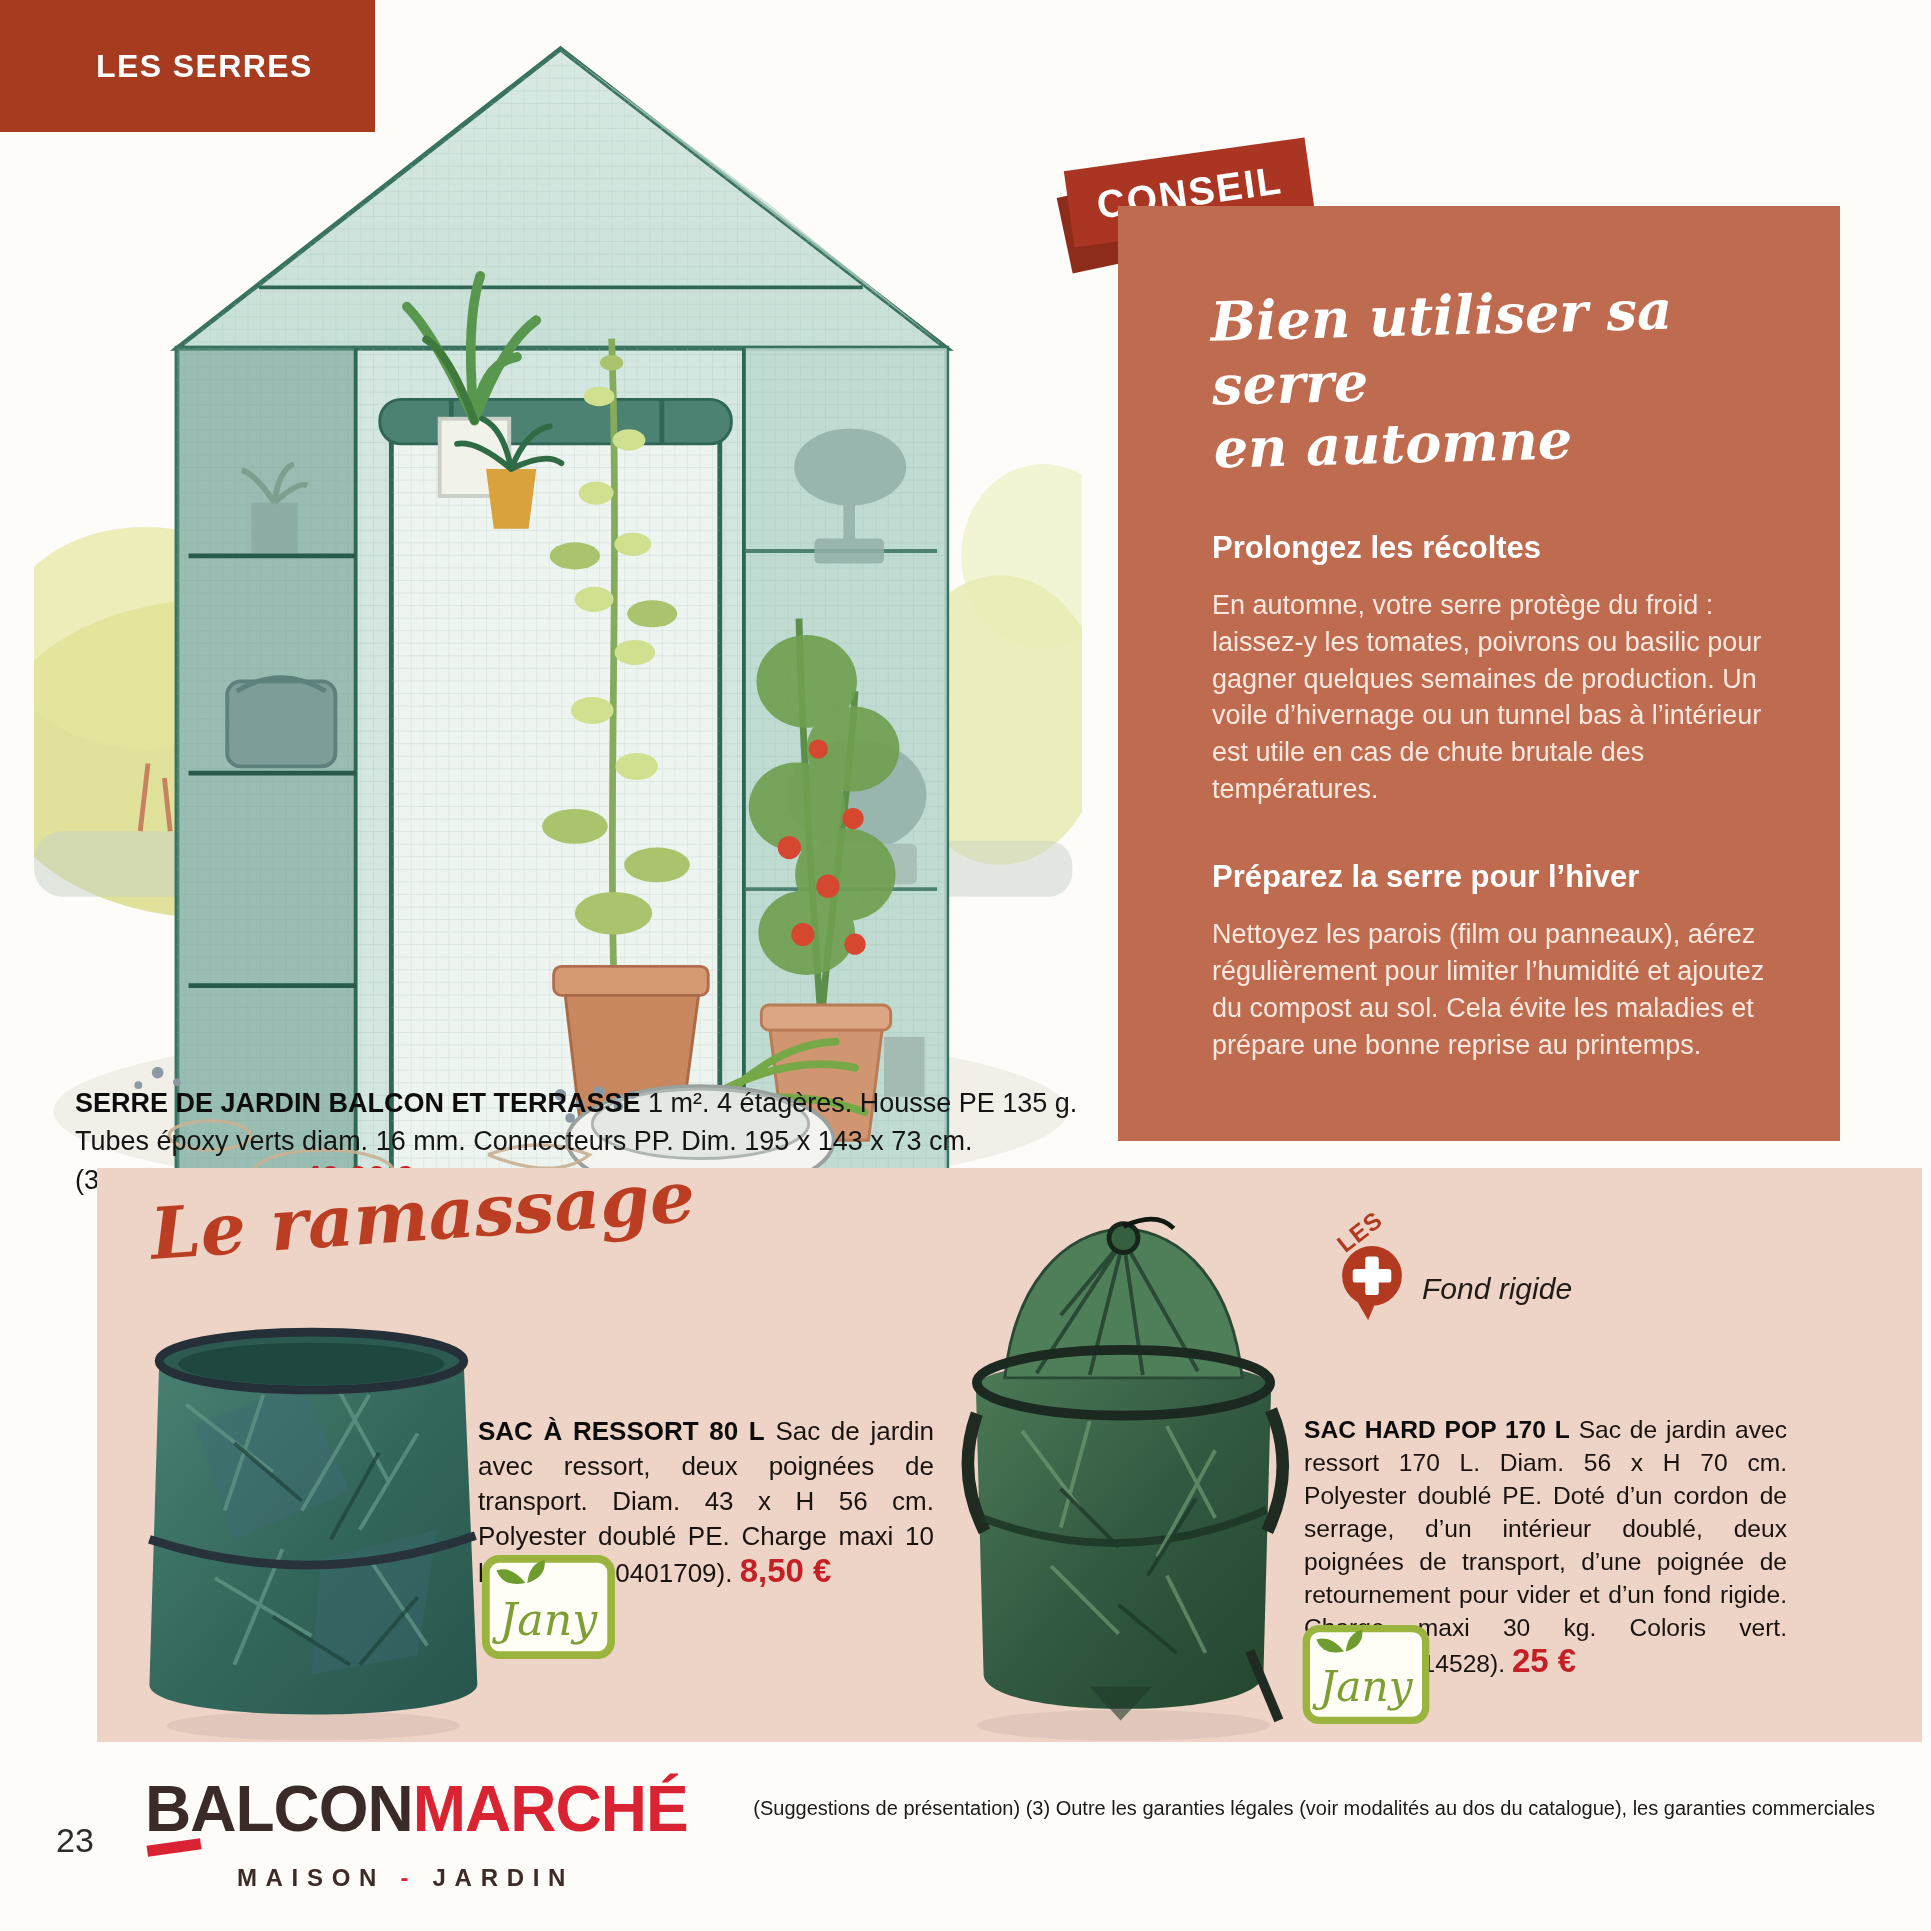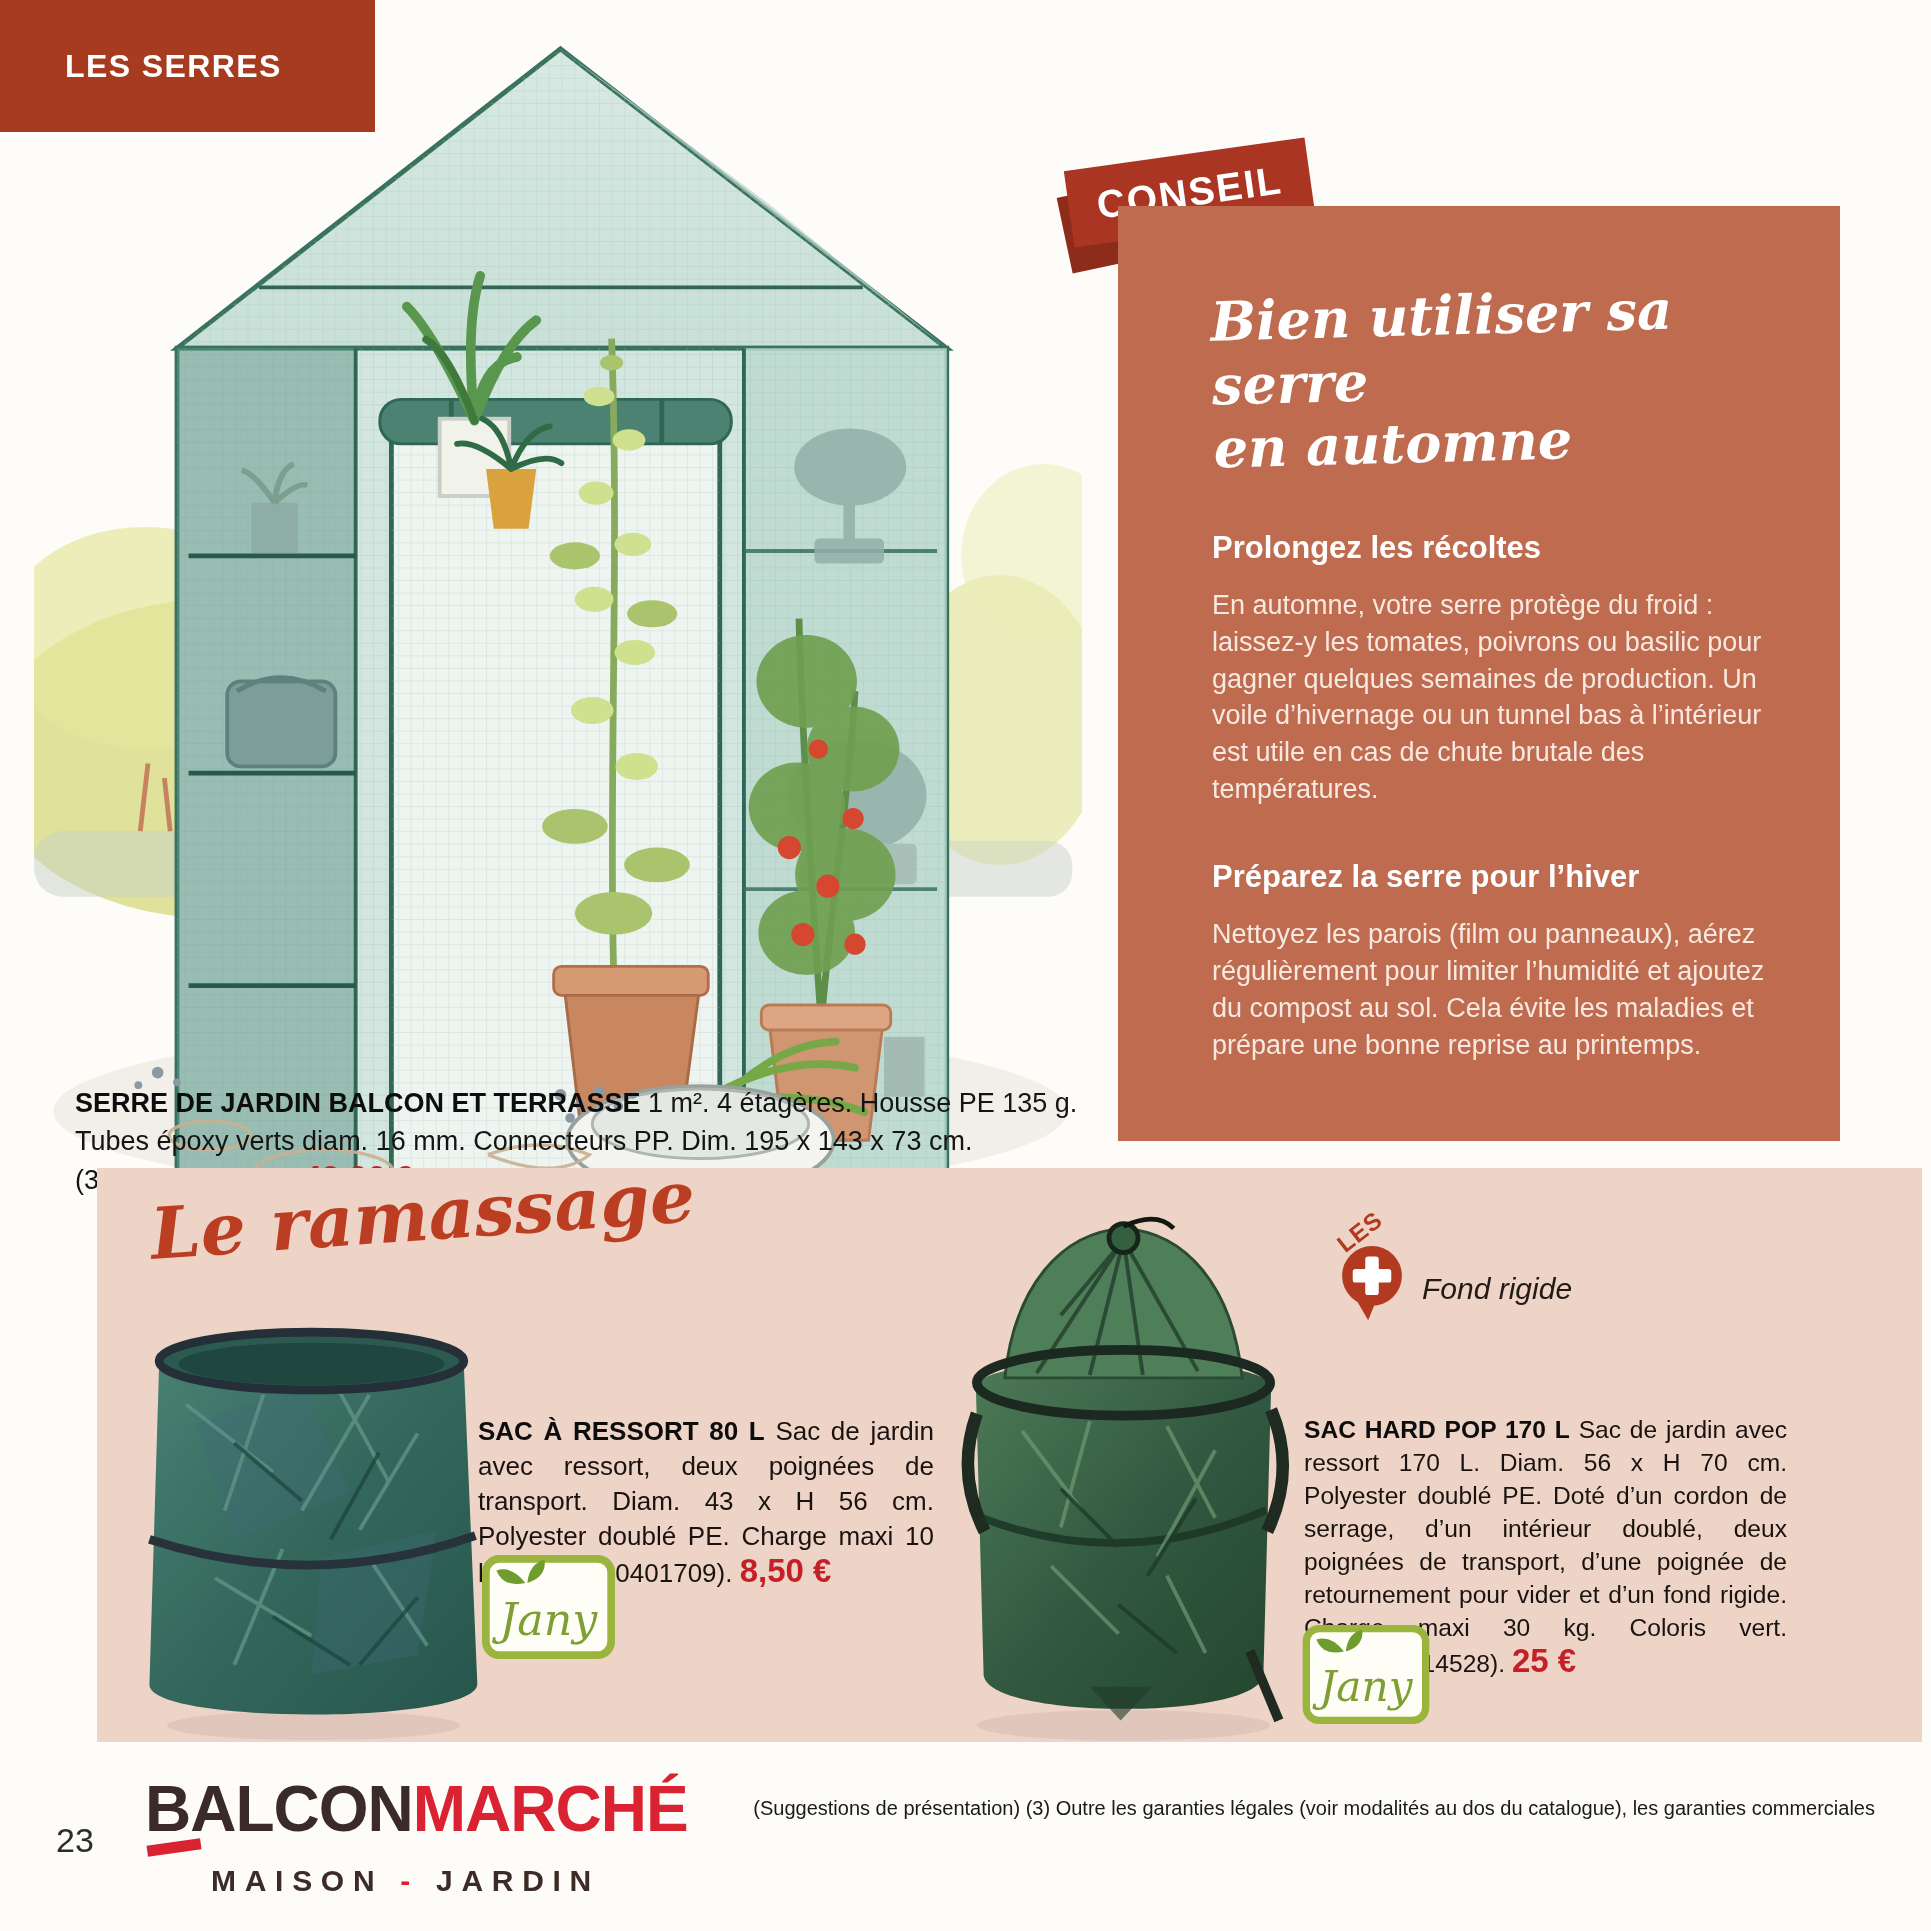--- a/index.html
+++ b/index.html
@@ -2,21 +2,21 @@
 <html><head>
 <meta charset="utf-8">
 <style>
   html,body{margin:0;padding:0;}
   .page{position:relative;width:1931px;height:1931px;background:#fdfcf8;
         font-family:"Liberation Sans",sans-serif;overflow:hidden;color:#1c1c1c;}
 
   
   .header-banner{position:absolute;left:0;top:0;width:375px;height:132px;background:#a63b20;
                  display:flex;align-items:center;}
-  .header-banner span{color:#fff;font-weight:bold;font-size:32px;letter-spacing:1.4px;padding-left:65px;}
+  .header-banner span{color:#fff;font-weight:bold;font-size:32px;letter-spacing:1.4px;padding-left:96px;}
 
   
   .greenhouse{position:absolute;left:34px;top:14.5px;}
 
   
   .serre-text{position:absolute;left:75px;top:1058px;width:1006px;font-size:27px;line-height:1.4;color:#141414;}
   .serre-text .pname{font-weight:bold;color:#0d0d0d;}
   .price{color:#c42127;font-weight:bold;font-size:33px;line-height:1;white-space:nowrap;}
 
   
@@ -54,21 +54,21 @@
   .badge-label{position:absolute;left:1325px;top:104px;font-size:30px;color:#221a15;font-style:italic;}
 
   
   .page-number{position:absolute;left:56px;top:1821px;font-size:34px;color:#2c2c2c;}
   .brand-logo{position:absolute;left:145px;top:1777px;width:521px;text-align:center;}
   .brand-main{font-size:64px;font-weight:bold;letter-spacing:-1px;position:relative;display:inline-block;line-height:1;}
   .brand-brico{color:#3a2b28;}
   .brand-marche{color:#da2332;}
   .brand-underline{position:absolute;left:1.9px;bottom:-11.6px;width:54px;height:10.6px;background:#da2332;
                    transform:rotate(-8deg);}
-  .brand-tagline{margin-top:23px;font-size:30px;font-weight:bold;letter-spacing:8.7px;color:#3c2b26;}
+  .brand-tagline{margin-top:23px;font-size:24px;font-weight:bold;letter-spacing:8.7px;color:#3c2b26;}
   .brand-tagline .sep{color:#da2332;}
   .legal{position:absolute;right:56px;top:1792px;width:1217px;text-align:right;font-size:20px;
          line-height:1.6;color:#1a1a1a;}
 </style>
 </head>
 <body>
 
 <div class="page">
 
   <div class="header-banner">

